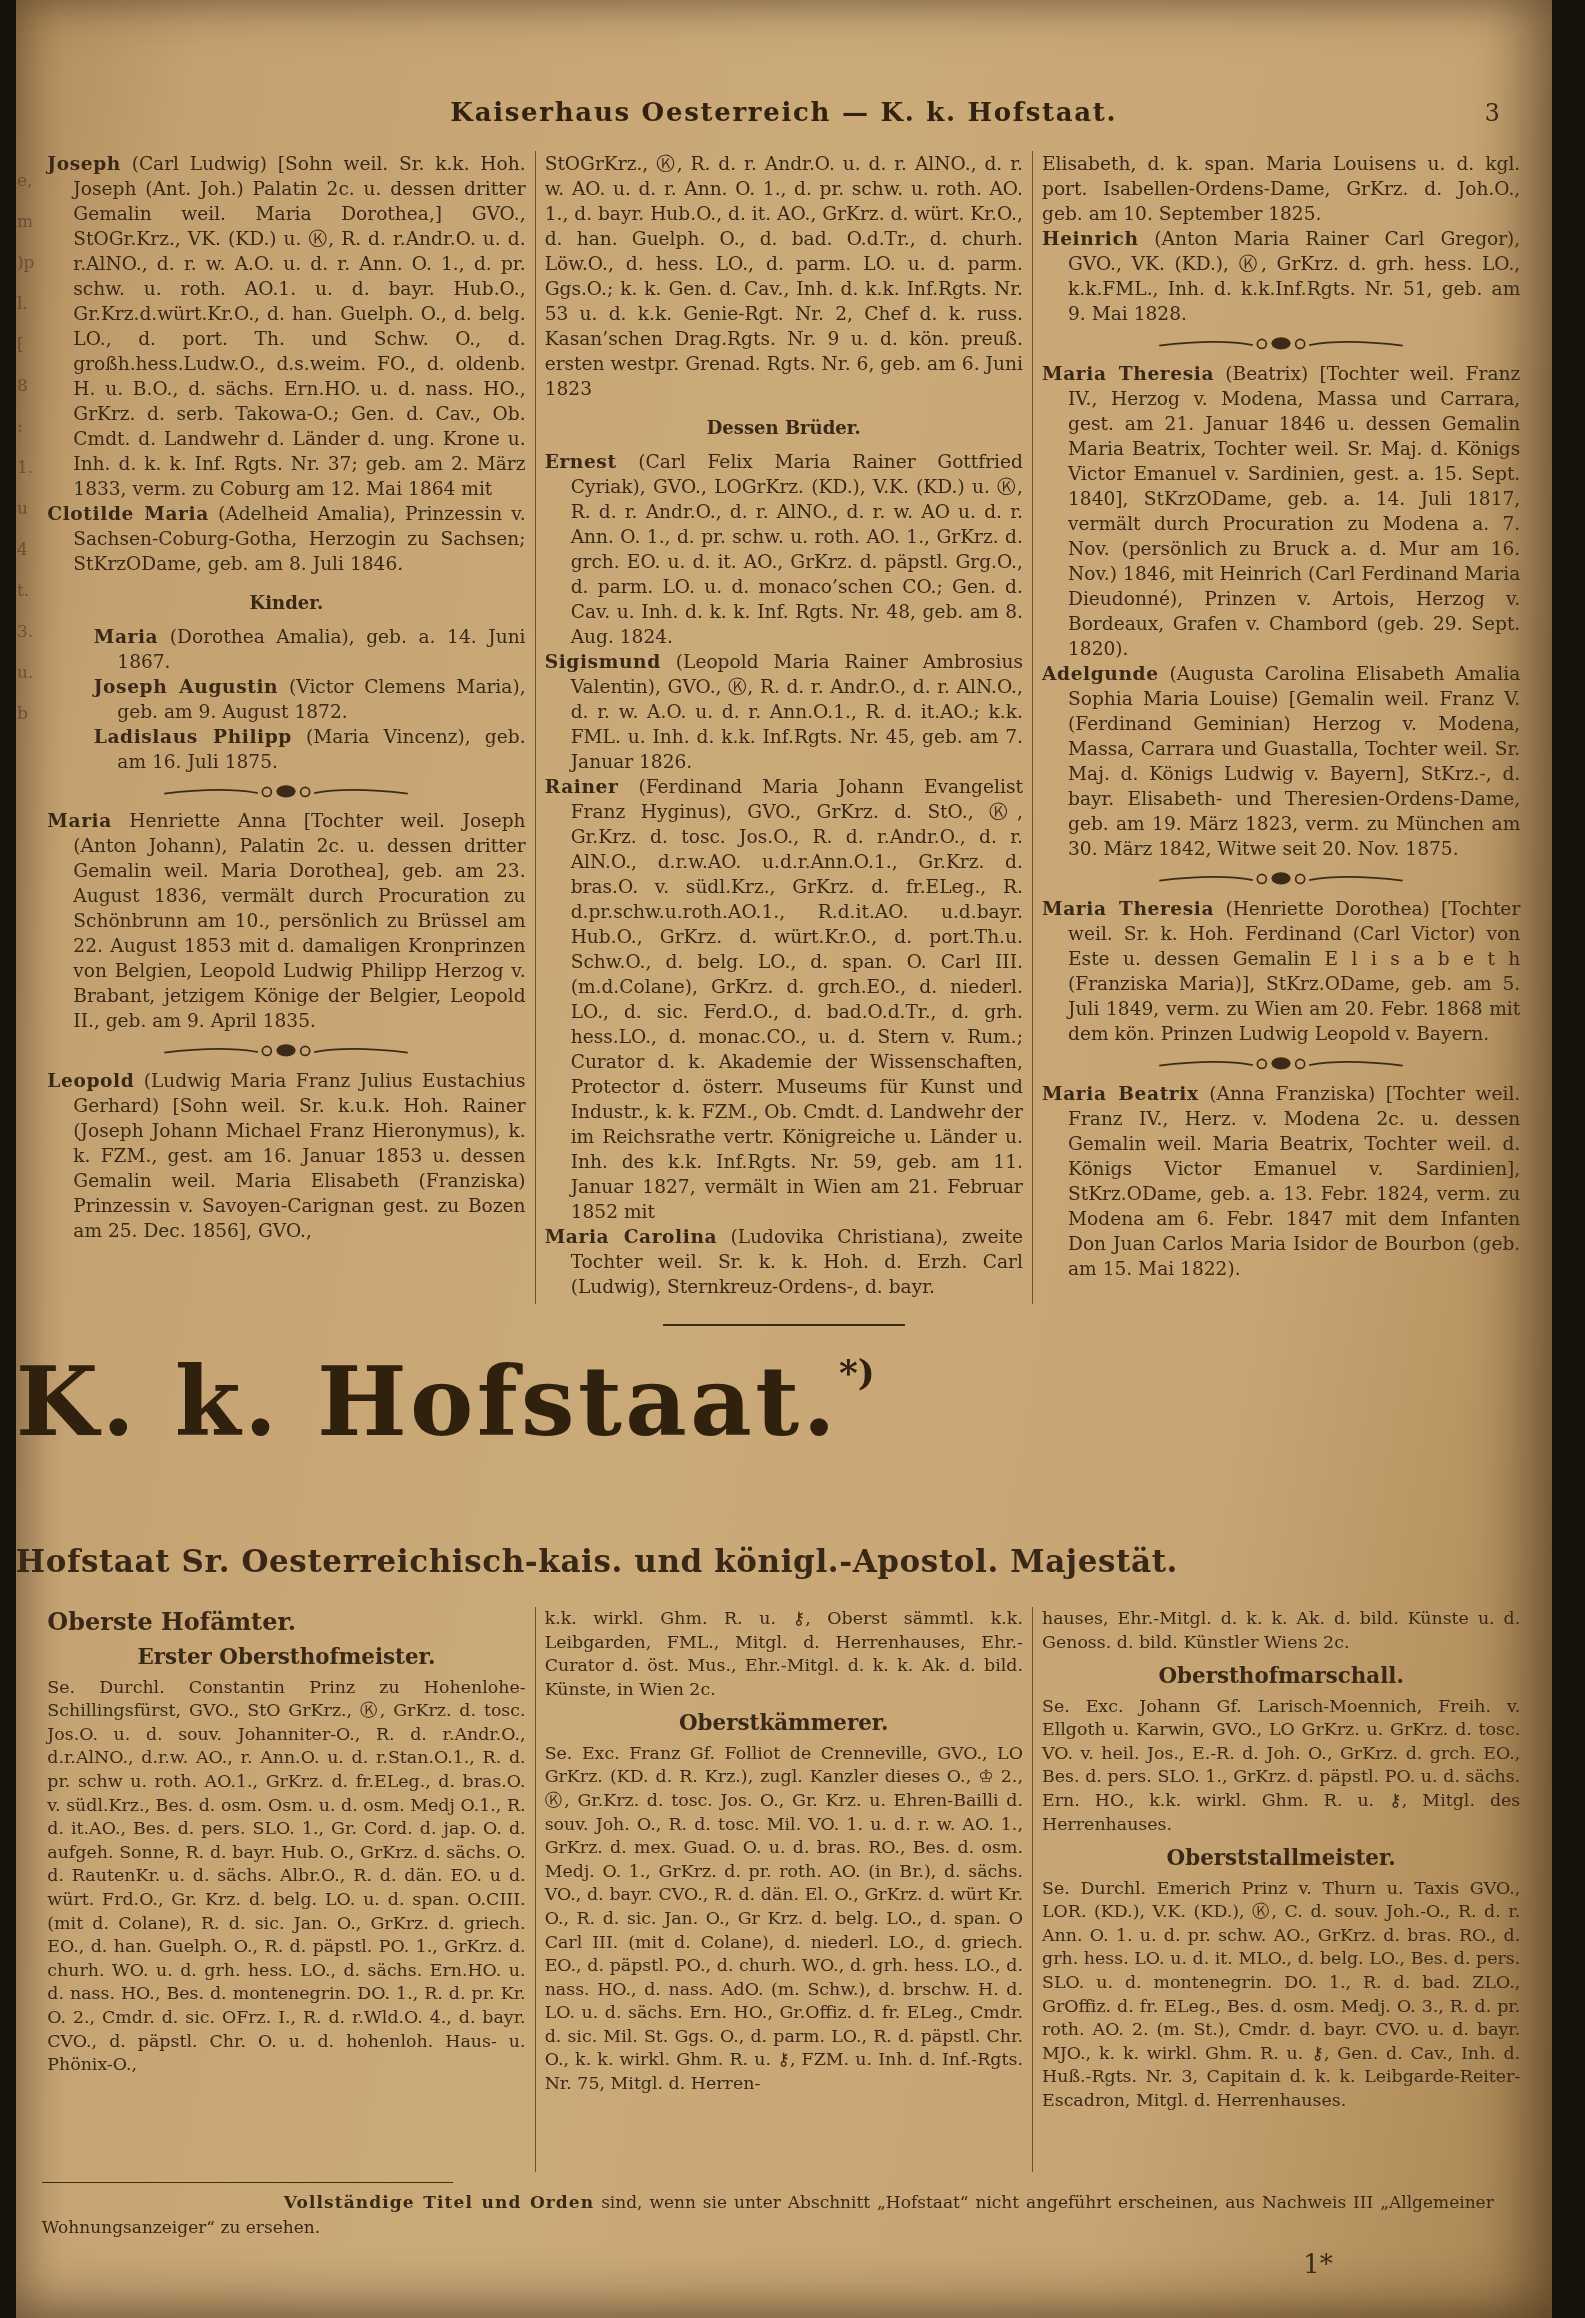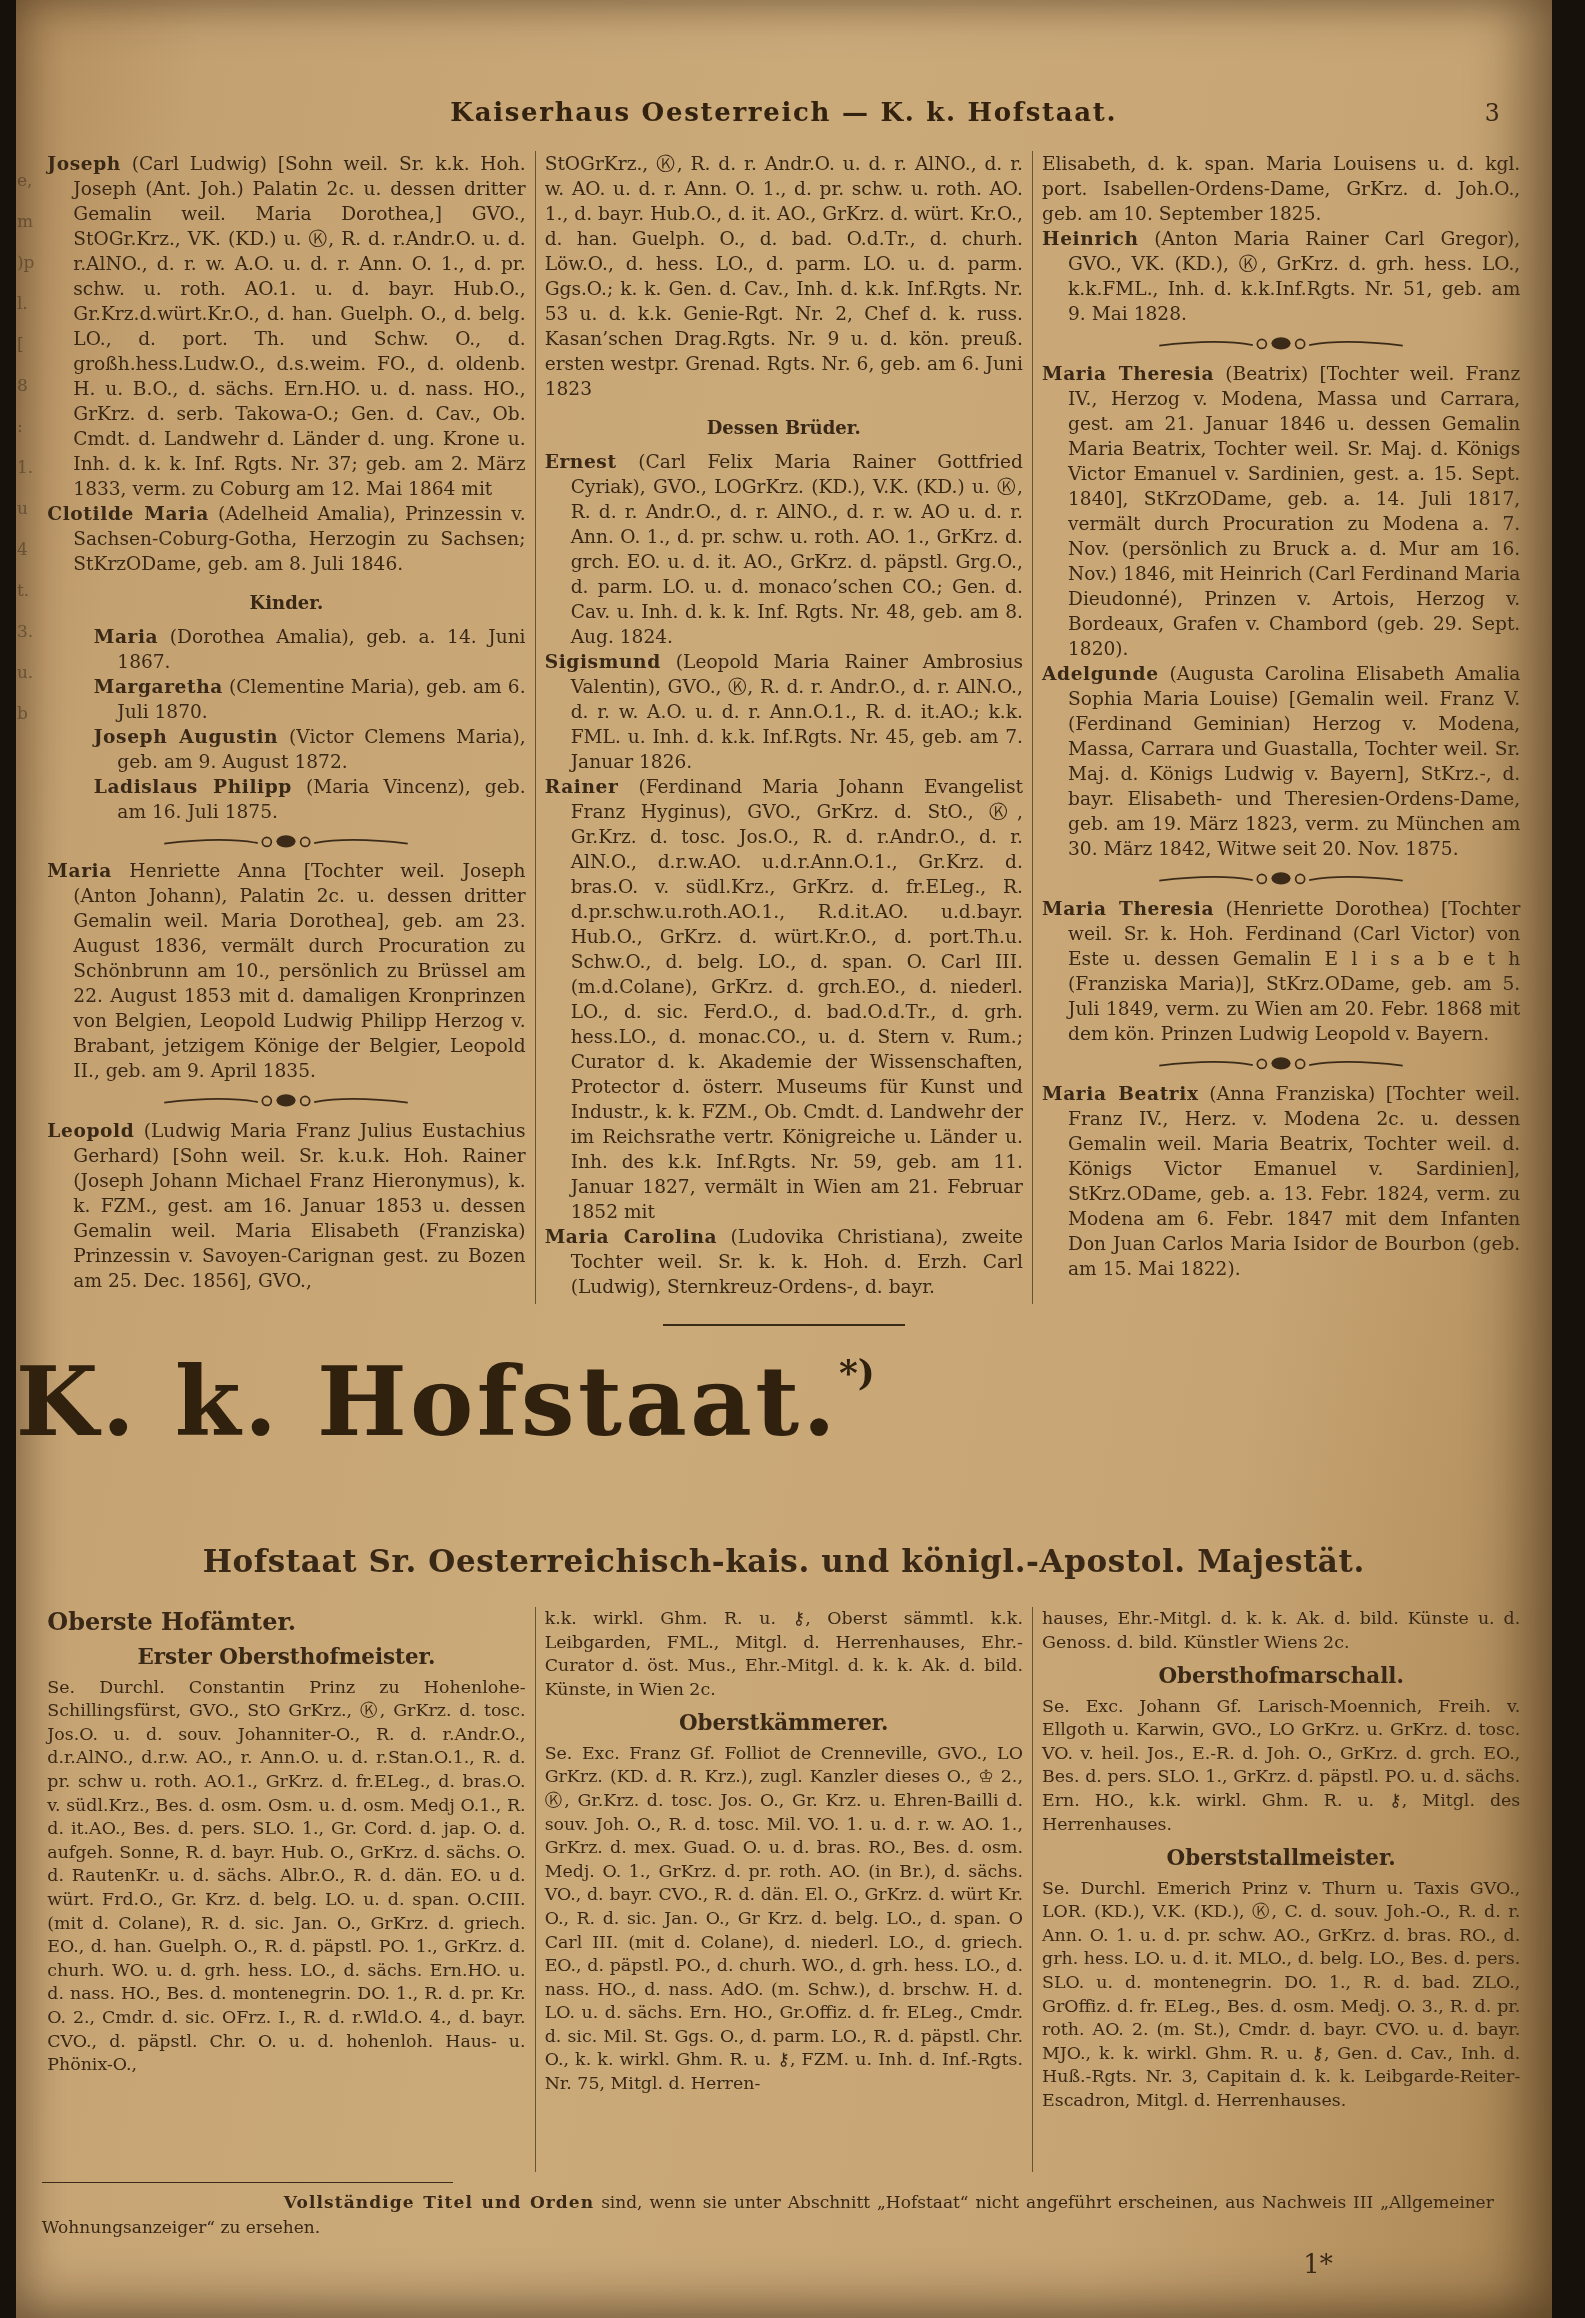--- a/index.html
+++ b/index.html
@@ -37,21 +37,21 @@
   h3.centerhead{margin:13.5px 0 9px;text-align:center;font-weight:bold;font-size:18px;}
   .lower h3.centerhead{font-size:21.4px;margin:10px 0 6.8px;}
   h2.centerhead-big{margin:3.4px 0 11.3px;text-align:left;font-weight:bold;font-size:24px;}
   .ornament{display:flex;justify-content:center;margin:10px 0 7.9px;}
   .ornament svg{stroke:#3b2a18;stroke-width:3;fill:none;}
   .ornament .knot{fill:#3b2a18;stroke:none;}
   .mid-rule{position:absolute;top:1324px;left:647px;width:242px;height:1.7px;background:#3a2a18;}
   .big-title{position:absolute;top:1346px;left:0;width:100%;text-align:left;
     font-size:95px;font-weight:bold;margin:0;letter-spacing:3.4px;color:#30200e;}
   .big-title sup{font-size:36px;vertical-align:50px;letter-spacing:0;}
-  .subtitle{position:absolute;top:1543px;left:0;width:100%;text-align:center;
+  .subtitle{position:absolute;top:1543px;left:0;width:100%;
     font-size:31px;font-weight:bold;margin:0;letter-spacing:0.6px;}
   .footnote-rule{position:absolute;top:2182px;left:26px;width:411px;height:1.1px;background:#3a2a18;}
   .footnote{position:absolute;top:2190px;left:26px;width:1452px;margin:0;
     font-size:17px;line-height:25px;text-align:justify;text-indent:242px;}
   .fn-lead{font-weight:bold;letter-spacing:1.1px;}
   .sig{position:absolute;top:2249px;right:219px;font-size:26px;}
 </style>
 </head>
 <body>
 
@@ -77,21 +77,20 @@
   <div class="running-head">Kaiserhaus Oesterreich — K. k. Hofstaat.</div>
   <div class="page-number">3</div>
 
   <section class="cols upper">
 
     <div class="col">
       <p class="entry"><span class="lead">Joseph</span><span> (Carl Ludwig) [Sohn weil. Sr. k.k. Hoh. Joseph (Ant. Joh.) Palatin 2c. u. dessen dritter Gemalin weil. Maria Dorothea,] GVO., StOGr.Krz., VK. (KD.) u. Ⓚ, R. d. r.Andr.O. u. d. r.AlNO., d. r. w. A.O. u. d. r. Ann. O. 1., d. pr. schw. u. roth. AO.1. u. d. bayr. Hub.O., Gr.Krz.d.würt.Kr.O., d. han. Guelph. O., d. belg. LO., d. port. Th. und Schw. O., d. großh.hess.Ludw.O., d.s.weim. FO., d. oldenb. H. u. B.O., d. sächs. Ern.HO. u. d. nass. HO., GrKrz. d. serb. Takowa-O.; Gen. d. Cav., Ob. Cmdt. d. Landwehr d. Länder d. ung. Krone u. Inh. d. k. k. Inf. Rgts. Nr. 37; geb. am 2. März 1833, verm. zu Coburg am 12. Mai 1864 mit</span></p>
       <p class="entry"><span class="lead">Clotilde Maria</span><span> (Adelheid Amalia), Prinzessin v. Sachsen-Coburg-Gotha, Herzogin zu Sachsen; StKrzODame, geb. am 8. Juli 1846.</span></p>
       <h3 class="centerhead">Kinder.</h3>
       <p class="entry sub"><span class="lead">Maria</span><span> (Dorothea Amalia), geb. a. 14. Juni 1867.</span></p>
-      <p class="entry sub"><span class="lead">Margaretha</span><span> (Clementine Maria), geb. am 6. Juli 1870.</span></p>
       <p class="entry sub"><span class="lead">Joseph Augustin</span><span> (Victor Clemens Maria), geb. am 9. August 1872.</span></p>
       <p class="entry sub"><span class="lead">Ladislaus Philipp</span><span> (Maria Vincenz), geb. am 16. Juli 1875.</span></p>
       <div class="ornament">
         <svg viewBox="0 0 440 30" width="248" height="17" aria-hidden="true">
           <path d="M4 17 C 70 9, 132 9, 170 16"></path>
           <path d="M270 16 C 308 9, 370 9, 436 17"></path>
           <circle cx="186" cy="14" r="8"></circle>
           <circle cx="254" cy="14" r="8"></circle>
           <ellipse class="knot" cx="220" cy="13" rx="17" ry="11"></ellipse>
         </svg>

